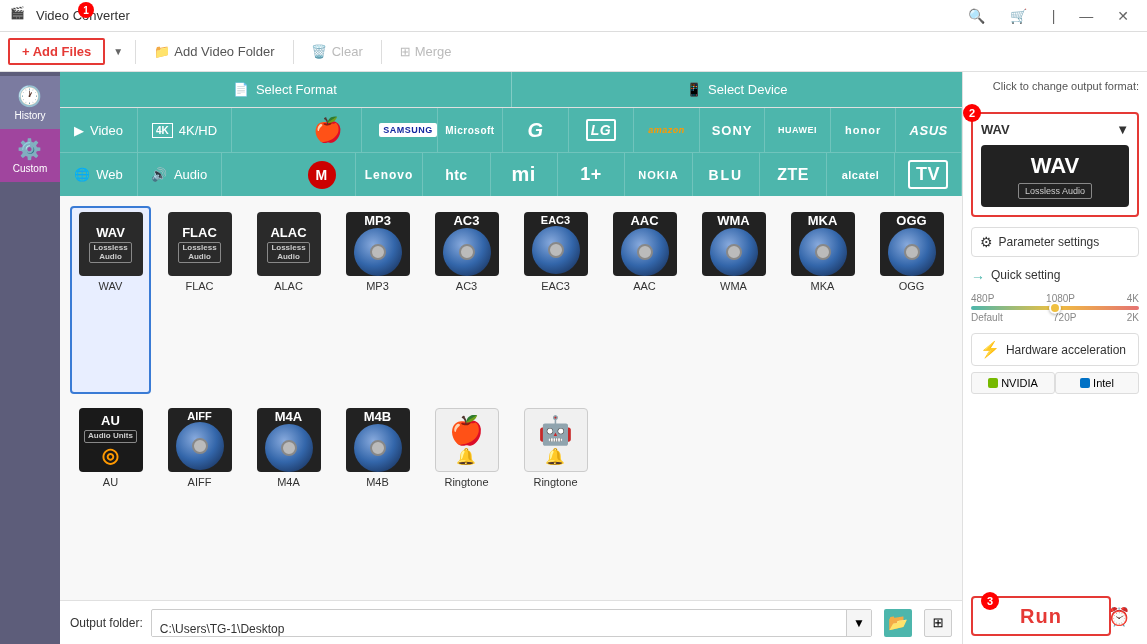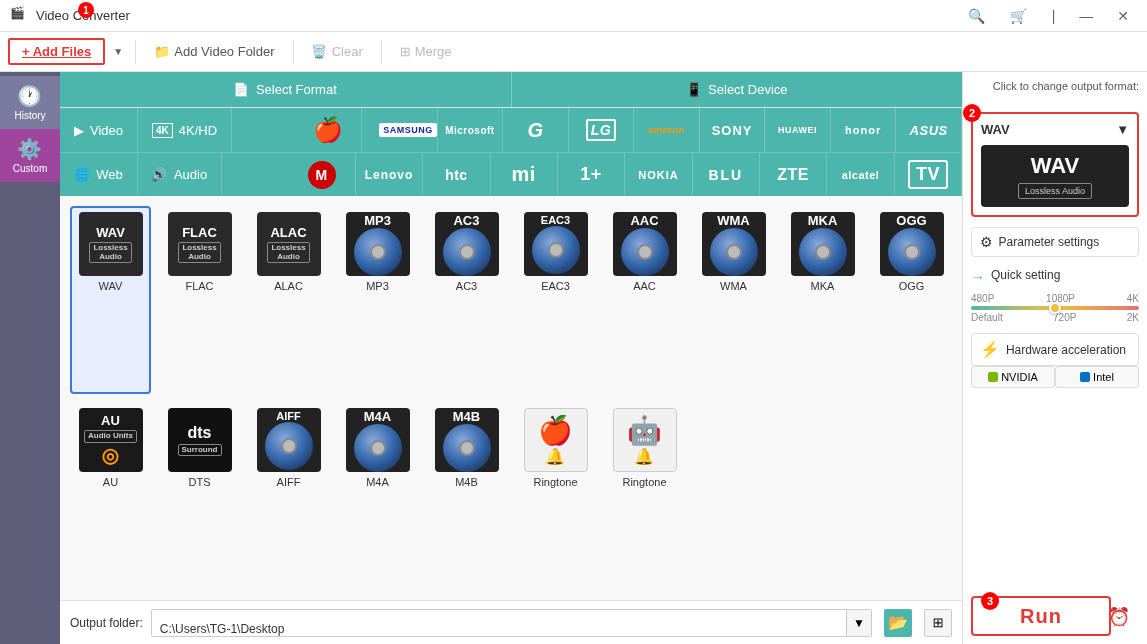--- a/index.html
+++ b/index.html
@@ -22,21 +22,20 @@
 
     
     .toolbar {
       height: 40px; background: #fff; display: flex; align-items: center; padding: 0 8px;
       border-bottom: 1px solid #e0e0e0; gap: 4px;
     }
     .btn-add-files {
       background: #fff; border: 2px solid #e53935; color: #e53935; padding: 4px 12px;
       font-size: 13px; font-weight: bold; cursor: pointer; display: flex; align-items: center; gap: 4px;
       border-radius: 2px;
-      text-decoration: underline;
     }
     .toolbar-sep { width: 1px; height: 24px; background: #ddd; margin: 0 4px; }
     .toolbar-btn {
       background: none; border: none; color: #555; padding: 4px 10px;
       font-size: 13px; cursor: pointer; display: flex; align-items: center; gap: 4px;
     }
     .toolbar-btn.disabled { color: #bbb; cursor: default; }
     .dropdown-arrow { font-size: 10px; color: #666; cursor: pointer; padding: 4px 4px; }
 
     
@@ -176,21 +175,21 @@
 
     
     .hw-accel {
       display: flex; align-items: center; gap: 6px; padding: 6px 8px;
       border: 1px solid #ddd; border-radius: 4px; cursor: pointer; margin-top: 6px;
       font-size: 12px; color: #333; background: #fff;
     }
     .hw-icon { font-size: 16px; color: #e57373; }
 
     
-    .gpu-badges { display: flex; gap: 0; margin-top: 0; }
+    .gpu-badges { display: flex; gap: 0; margin-top: 6px; }
     .gpu-badge {
       flex: 1; padding: 4px 6px; border: 1px solid #ddd; border-radius: 3px;
       display: flex; align-items: center; justify-content: center; gap: 3px;
       font-size: 11px; cursor: pointer; background: #f8f8f8;
     }
     .nvidia-dot { width: 10px; height: 10px; background: #76b900; border-radius: 2px; }
     .intel-dot { width: 10px; height: 10px; background: #0071c5; border-radius: 2px; }
 
     
     .bottom-bar {
@@ -481,27 +480,20 @@
 
       <div class="format-item">
         <div class="format-icon" style="background:#1a1a1a;">
           <span class="fmt-name">AU</span>
           <span class="fmt-sub">Audio Units</span>
           <span style="font-size:20px;color:#ff9900;">◎</span>
         </div>
         <span class="format-label">AU</span>
       </div>
       <div class="format-item">
-        <div class="format-icon" style="background:#111;">
-          <span class="fmt-name" style="font-weight:bold;color:#fff;font-size:16px;">dts</span>
-          <span class="fmt-sub">Surround</span>
-        </div>
-        <span class="format-label">DTS</span>
-      </div>
-      <div class="format-item">
         <div class="format-icon has-disc">
           <span class="fmt-name" style="font-size:11px;">AIFF</span>
           <div class="disc-icon"></div>
         </div>
         <span class="format-label">AIFF</span>
       </div>
       <div class="format-item">
         <div class="format-icon has-disc">
           <span class="fmt-name">M4A</span>
           <div class="disc-icon"></div>

